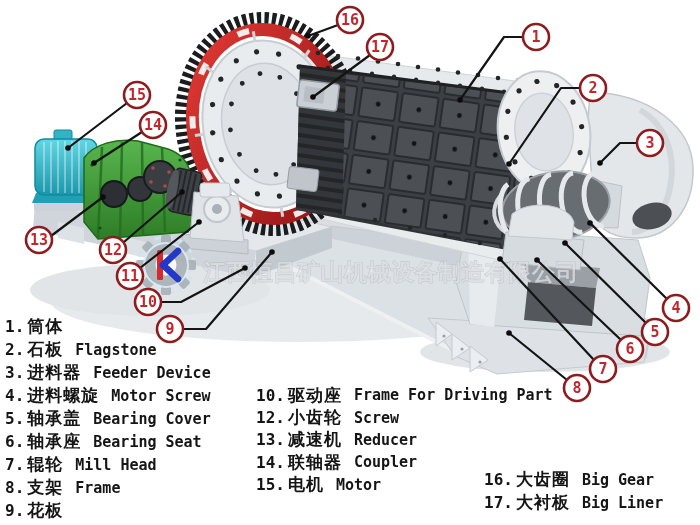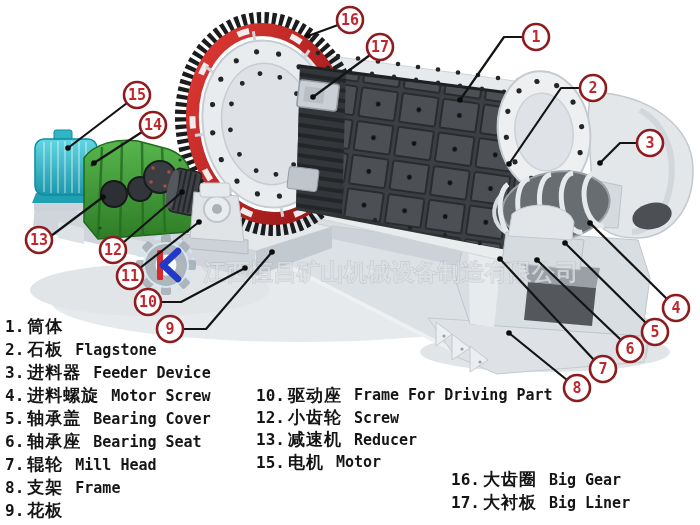--- a/index.html
+++ b/index.html
@@ -466,27 +466,32 @@
         <span class="num">12.</span>
         <span class="zh">小齿轮</span>
         <span class="en">Screw</span>
       </div>
   <div class="prow">
         <span class="num">13.</span>
         <span class="zh">减速机</span>
         <span class="en">Reducer</span>
       </div>
   <div class="prow">
+        <span class="num">14.</span>
+        <span class="zh">联轴器</span>
+        <span class="en">Coupler</span>
+      </div>
+  <div class="prow">
         <span class="num">15.</span>
         <span class="zh">电机</span>
         <span class="en">Motor</span>
       </div>
 </div>
 
-<div id="col3" class="plist" style="left:451px;top:468px;">
+<div id="col3" class="plist" style="left:484px;top:468px;">
   <div class="prow">
         <span class="num">16.</span>
         <span class="zh">大齿圈</span>
         <span class="en">Big Gear</span>
       </div>
   <div class="prow">
         <span class="num">17.</span>
         <span class="zh">大衬板</span>
         <span class="en">Big Liner</span>
       </div>

